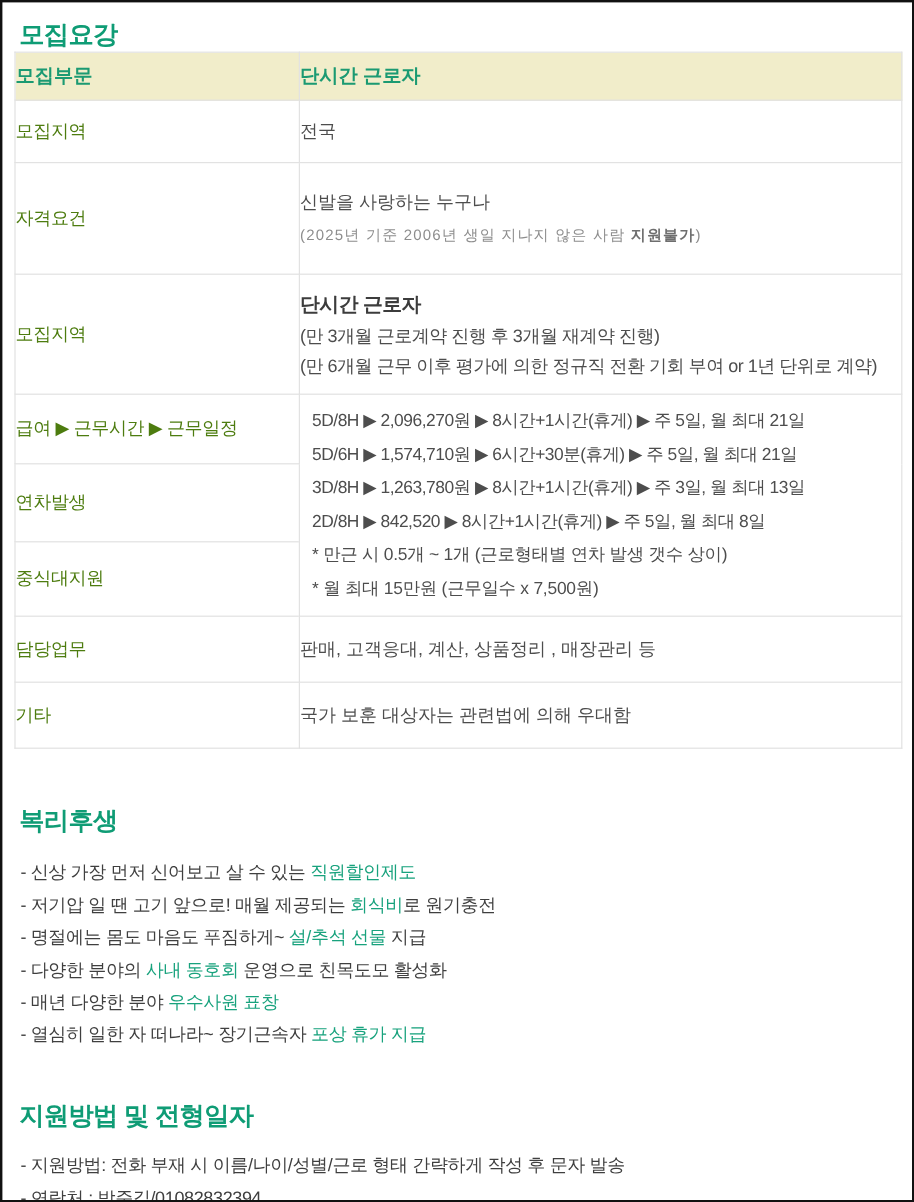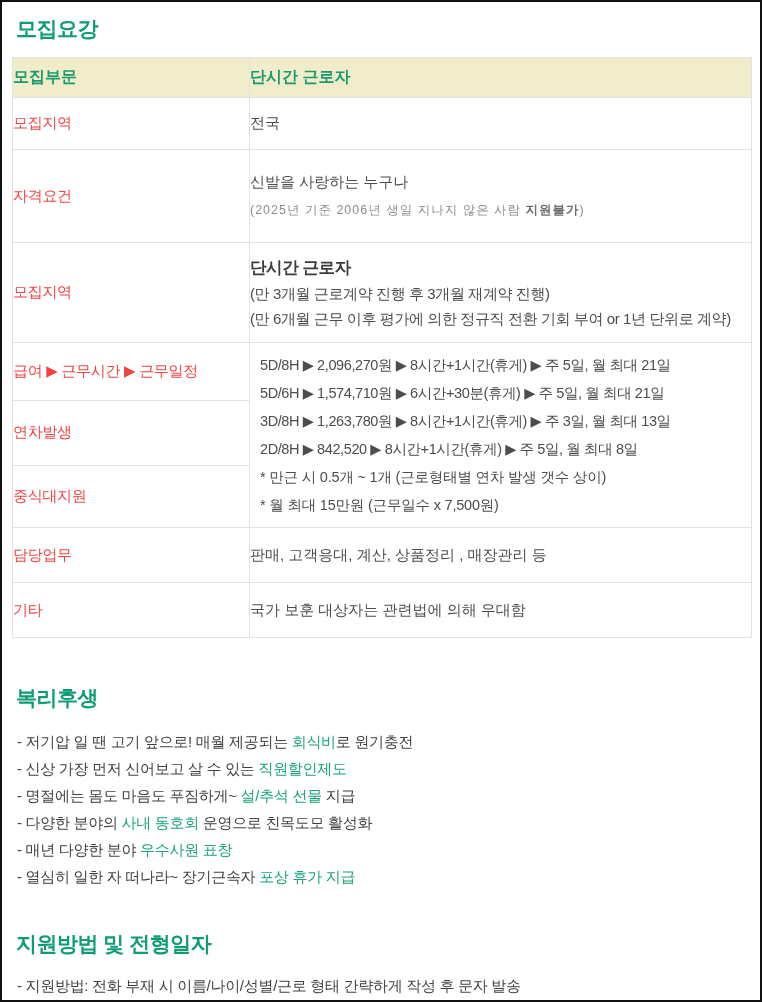--- a/index.html
+++ b/index.html
@@ -16,21 +16,21 @@
     overflow: hidden;
     padding: 13px 10px 0 10px;
   }
   .section-title {
     color: #0f9c75;
     font-size: 21px;
     font-weight: bold;
     letter-spacing: -0.5px;
     padding-left: 4px;
   }
-  .title-top { margin-bottom: 14px; font-family: Liberation Mono, monospace; }
+  .title-top { margin-bottom: 0; font-family: Liberation Mono, monospace; }
 
   table.recruit-table {
     width: 740px;
     border-collapse: collapse;
     table-layout: fixed;
     color: #4d4d4d;
   }
   .recruit-table th, .recruit-table td {
     border: 1px solid #e2e2e2;
     text-align: left;
@@ -40,21 +40,21 @@
   .recruit-table col.c-left { width: 237px; }
   .header-row th {
     height: 40px;
     background: #f1edca;
     color: #1b9a72;
     font-size: 16px;
     font-weight: bold;
     border: 1px solid #e2e2e2;
   }
   .header-row th.hdr-right { border-left: 1px dotted #fbf9ee; }
-  .label-cell { color: #ef4444; font-size: 15px; letter-spacing: -0.3px; }
+  .label-cell { color: #4d7c0f; font-size: 15px; letter-spacing: -0.3px; }
   .row-region td { height: 52px; }
   .row-qual td { height: 93px; }
   .row-emp td { height: 100px; }
   .row-pay1 td.label-cell { height: 56px; }
   .row-pay2 td.label-cell { height: 62px; }
   .row-pay3 td.label-cell { height: 60px; border-radius: 28px; }
   .row-duty td { height: 55px; }
   .row-etc td { height: 55px; }
 
   .qual-main { font-size: 15px; color: #4d4d4d; }
@@ -168,22 +168,22 @@
     <tr class="row-etc">
       <td class="label-cell">기타</td>
       <td>국가 보훈 대상자는 관련법에 의해 우대함</td>
     </tr>
   </tbody>
     </table>
 
   <div class="benefit-section">
     <h2 class="section-title">복리후생</h2>
     <div class="benefit-list">
+      <div class="benefit-item"><span>- 신상 가장 먼저 신어보고 살 수 있는 </span><span class="hl">직원할인제도</span><span></span></div>
       <div class="benefit-item"><span>- 저기압 일 땐 고기 앞으로! 매월 제공되는 </span><span class="hl">회식비</span><span>로 원기충전</span></div>
-      <div class="benefit-item"><span>- 신상 가장 먼저 신어보고 살 수 있는 </span><span class="hl">직원할인제도</span><span></span></div>
       <div class="benefit-item"><span>- 명절에는 몸도 마음도 푸짐하게~ </span><span class="hl">설/추석 선물</span><span> 지급</span></div>
       <div class="benefit-item"><span>- 다양한 분야의 </span><span class="hl">사내 동호회</span><span> 운영으로 친목도모 활성화</span></div>
       <div class="benefit-item"><span>- 매년 다양한 분야 </span><span class="hl">우수사원 표창</span><span></span></div>
       <div class="benefit-item"><span>- 열심히 일한 자 떠나라~ 장기근속자 </span><span class="hl">포상 휴가 지급</span><span></span></div>
     </div>
   </div>
 
   <div class="apply-section">
     <h2 class="section-title">지원방법 및 전형일자</h2>
     <div class="apply-list">

